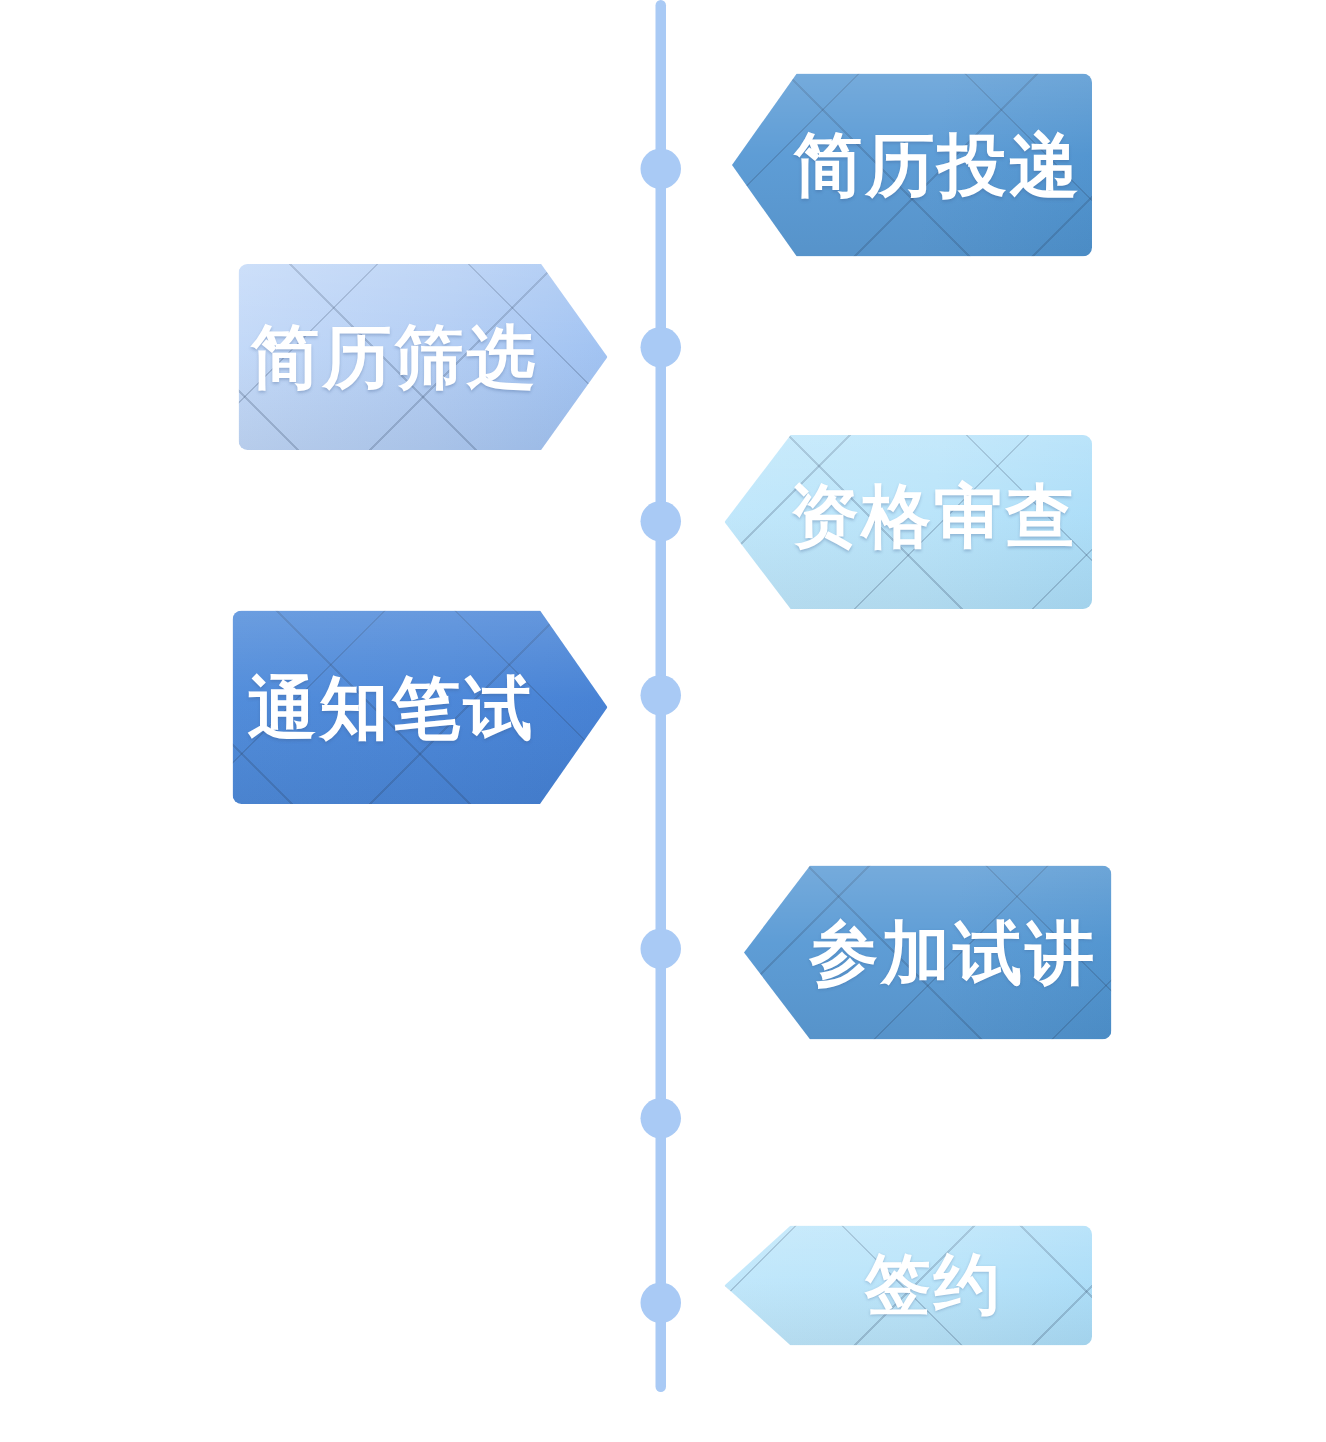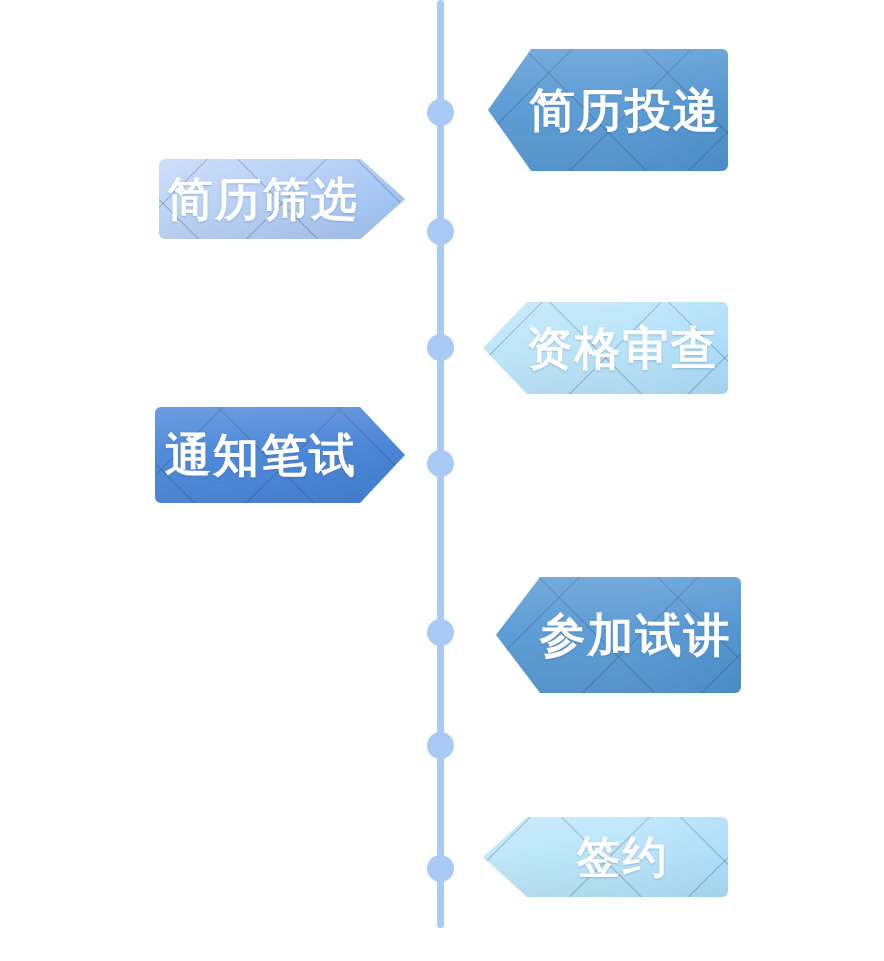--- a/index.html
+++ b/index.html
@@ -111,31 +111,31 @@
   <div class="timeline-dot" style="top:450px;"></div>
   <div class="timeline-dot" style="top:619px;"></div>
   <div class="timeline-dot" style="top:732px;"></div>
   <div class="timeline-dot" style="top:855px;"></div>
 
   <div class="banner banner-right" style="left:488px; top:49px; width:240px; height:122px;
               background:linear-gradient(100deg,#5b9bd5 0%,#5b9bd5 55%,#4f93cf 100%);">
     <span class="banner-label">简历投递</span>
   </div>
 
-  <div class="banner banner-left" style="left:159px; top:159px; width:246px; height:80px;
+  <div class="banner banner-left" style="left:159px; top:176px; width:246px; height:124px;
               background:linear-gradient(100deg,#c3d9f8 0%,#b2cdf4 55%,#9ec1f2 100%);text-align:center;">
     <span class="banner-label">简历筛选</span>
   </div>
 
-  <div class="banner banner-right" style="left:483px; top:302px; width:245px; height:92px;
-              background:linear-gradient(100deg,#c0e7fb 0%,#b9e4fa 55%,#abddf8 100%);">
+  <div class="banner banner-right" style="left:483px; top:290px; width:245px; height:116px;
+              background:linear-gradient(100deg,#c0e7fb 0%,#b9e4fa 55%,#abddf8 100%);font-family:Liberation Mono, monospace;">
     <span class="banner-label">资格审查</span>
   </div>
 
-  <div class="banner banner-left" style="left:155px; top:407px; width:250px; height:96px;
+  <div class="banner banner-left" style="left:155px; top:407px; width:250px; height:129px;
               background:linear-gradient(100deg,#4f8bda 0%,#4a86d8 55%,#4480d4 100%);">
     <span class="banner-label">通知笔试</span>
   </div>
 
   <div class="banner banner-right" style="left:496px; top:577px; width:245px; height:116px;
               background:linear-gradient(100deg,#5b9bd5 0%,#5b9bd5 55%,#4f93cf 100%);">
     <span class="banner-label">参加试讲</span>
   </div>
 
 

